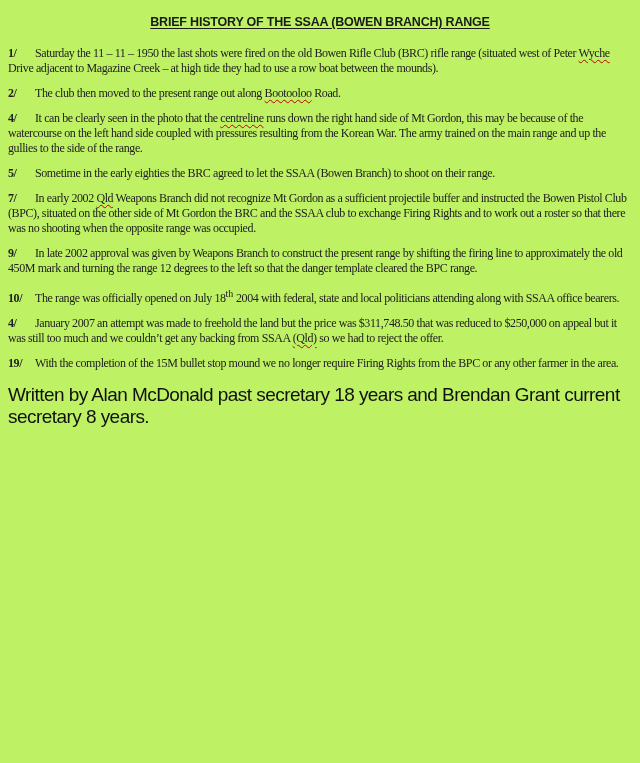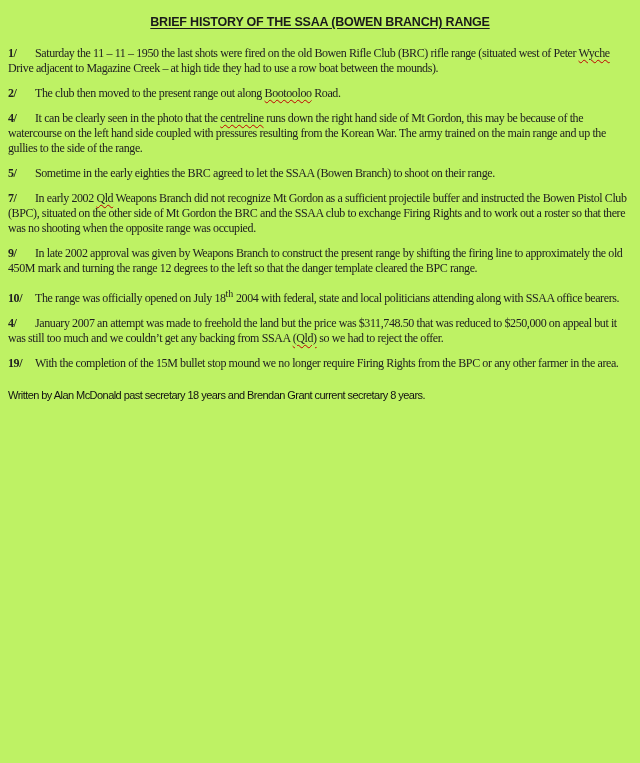--- a/index.html
+++ b/index.html
@@ -44,21 +44,21 @@
     text-decoration-color: var(--spell-color, #c00000);
     text-decoration-thickness: 1px;
     text-underline-offset: 2px;
   }
   .sup {
     vertical-align: super;
     font-size: 10px;
     letter-spacing: 0;
   }
   .closing {
-    font-size: 11px;
+    font-size: 19px;
     letter-spacing: -0.55px;
     line-height: 22px;
     color: #111111;
     margin: 13px 0 0 0;
   }
 </style>
 </head>
 <body>
 
 <div class="page">

